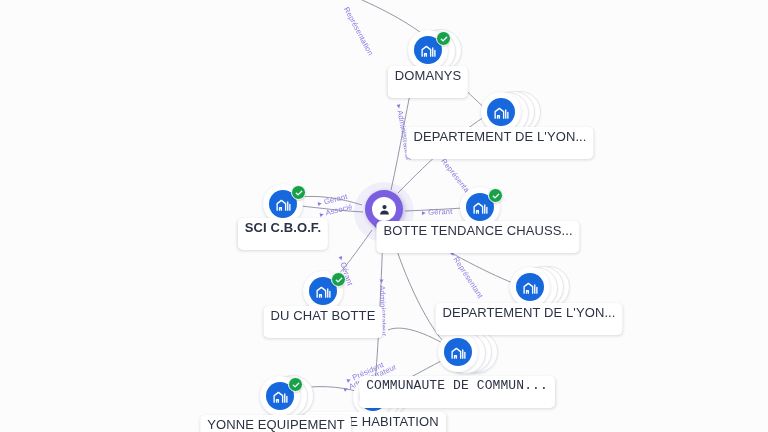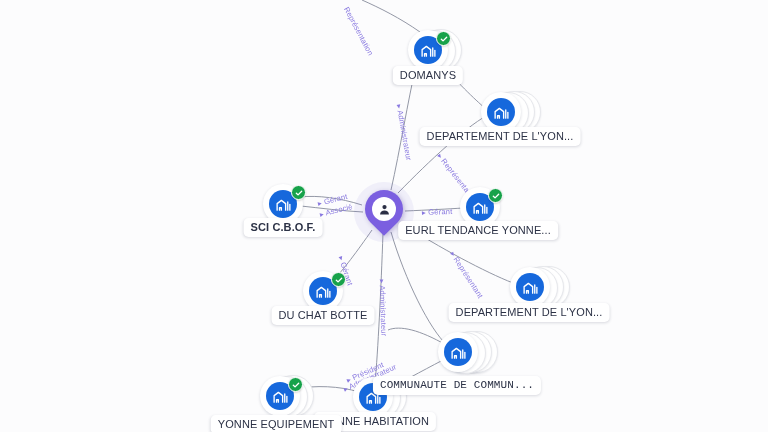--- a/index.html
+++ b/index.html
@@ -57,24 +57,24 @@
     left: 8px; top: -19px;
     display: flex; align-items: center; justify-content: center;
     box-shadow: 0 1px 2px rgba(0,0,0,.15);
   }
   .badge svg { display:block; }
   .label {
     position: absolute;
     transform: translateX(-50%);
     background: #ffffff;
     color: #2c3246;
-    font-size: 11px;
+    font-size: 13px;
     letter-spacing: .1px;
     white-space: nowrap;
-    padding: 3px 7px 3px 7px;
+    padding: 3px 7px 16px 7px;
     border-radius: 5px;
     box-shadow: 0 1px 3px rgba(30,40,70,.16);
     line-height: 13px;
   }
   
   #person {
     position: absolute;
     width: 0; height: 0;
   }
   #person .halo {
@@ -243,21 +243,21 @@
               <path d="M21 20V12"></path>
             </svg>
           </div>
         </div>
         <div class="badge" style="background: rgb(23, 162, 74);">
           <svg width="8" height="8" viewBox="0 0 24 24" fill="none" stroke="#ffffff" stroke-width="4" stroke-linecap="round" stroke-linejoin="round">
             <path d="M4 12.5l5.2 5.2L20 6.8"></path>
           </svg>
         </div>
       </div>
-      <div class="label" style="left: 478px; top: 221px; z-index: 20;">EURL TENDANCE YONNE...</div>
+      <div class="label" style="left: 478px; top: 221px; z-index: 20;">BOTTE TENDANCE CHAUSS...</div>
       <div class="stack" style="left: 528px; top: 265.5px; z-index: 2;"></div>
       <div class="stack" style="left: 522px; top: 266px; z-index: 3;"></div>
       <div class="stack" style="left: 516px; top: 266.5px; z-index: 4;"></div>
       <div class="node" style="left: 530px; top: 287px; z-index: 10;">
         <div class="disc">
           <div class="inner" style="background: rgb(22, 104, 220);">
             <svg width="17" height="17" viewBox="0 0 24 24" fill="none" stroke="#ffffff" stroke-width="1.9" stroke-linecap="round" stroke-linejoin="round">
               <path d="M3 20v-9.2L9 6.2l6 4.6V20"></path>
               <path d="M6.4 20v-3.4h2.6V20"></path>
               <path d="M18 20V8.4"></path>

